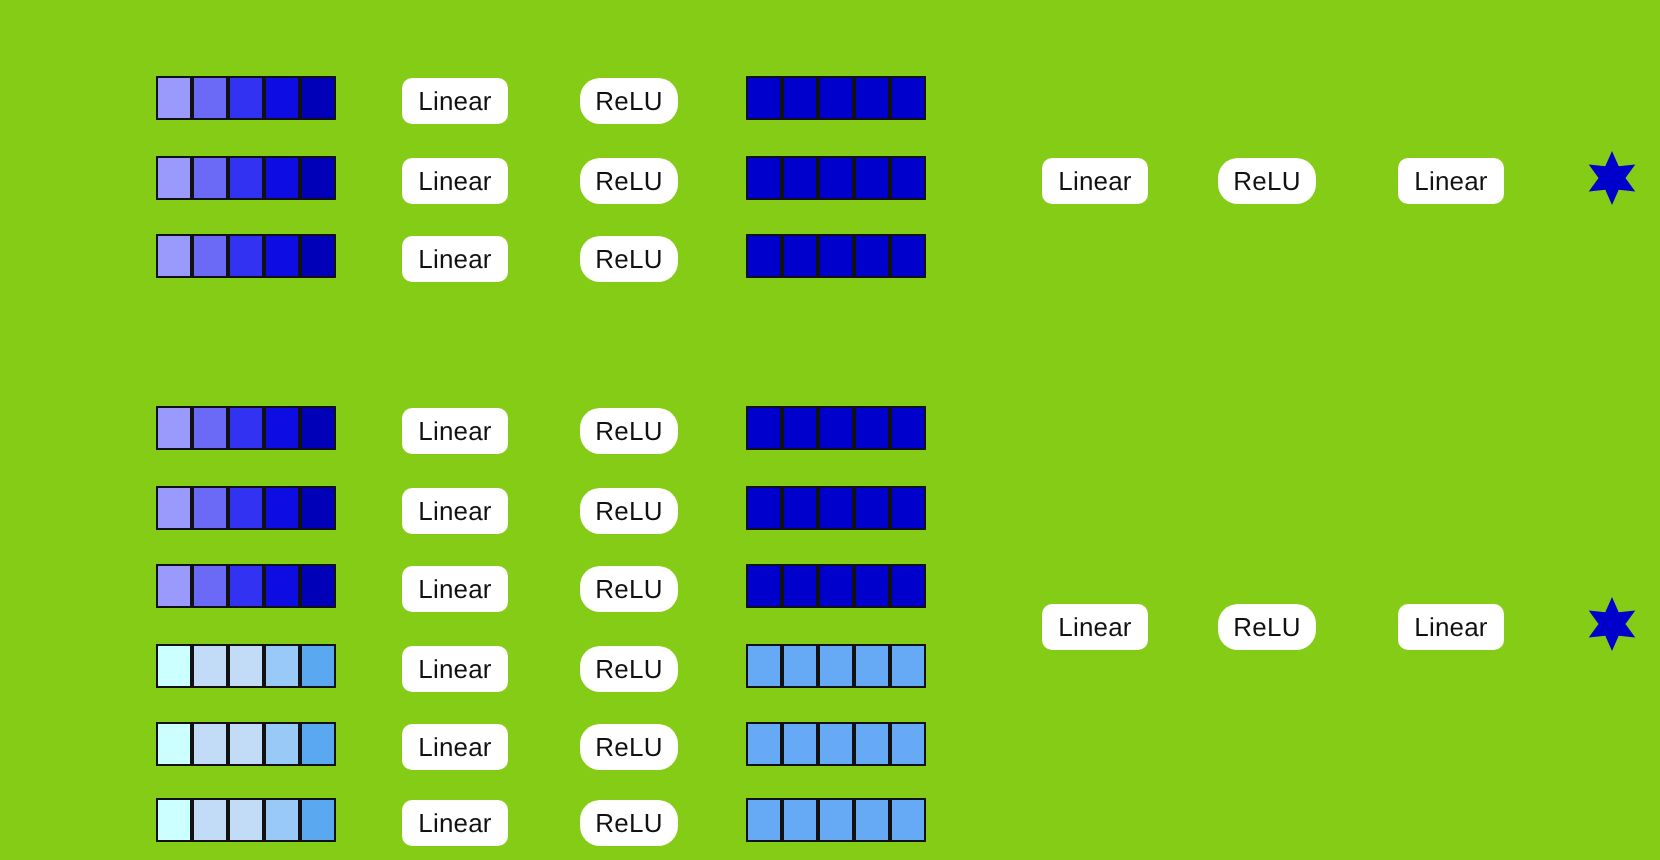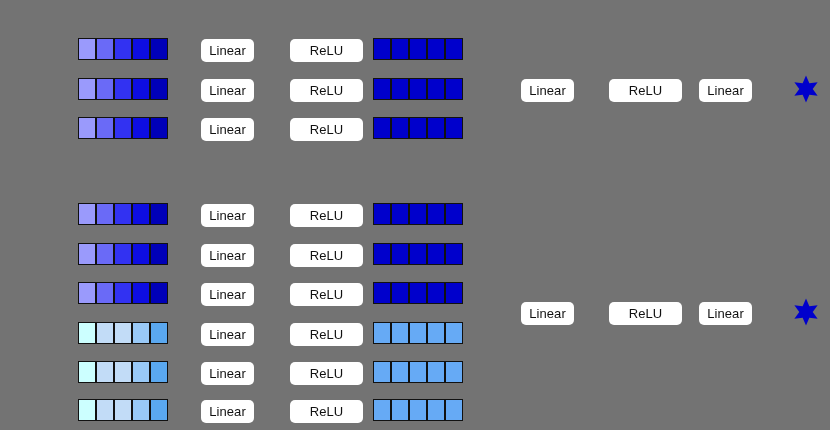--- a/index.html
+++ b/index.html
@@ -42,33 +42,33 @@
     line-height: 1;
     height: 23px;
     display: flex;
     align-items: center;
     justify-content: center;
     letter-spacing: 0.1px;
     white-space: nowrap;
     font-family: "Liberation Sans", sans-serif;
   }
   .op-linear { width: 53px; }
-  .op-relu   { width: 73px; }
+  .op-relu   { width: 49px; border-radius: 10px; }
   
   .star-node {
     position: absolute;
     width: 28px;
     height: 28px;
   }
   .star-node svg { display: block; width: 100%; height: 100%; }
 </style>
 </head>
 <body>
 
-<div id="canvas" style="background: #737373;">
+<div id="canvas" style="background: #84cc16;">
     <div class="vector-strip" style="left: 78px; top: 38px;">
       <span class="vector-cell" style="background: rgb(154, 154, 252);"></span>
       <span class="vector-cell" style="background: rgb(106, 106, 247);"></span>
       <span class="vector-cell" style="background: rgb(50, 50, 242);"></span>
       <span class="vector-cell" style="background: rgb(13, 13, 226);"></span>
       <span class="vector-cell" style="background: rgb(0, 0, 184);"></span>
     </div>
     <div class="op-block op-linear" style="left: 201px; top: 39px; background: rgb(255, 255, 255); color: rgb(17, 17, 17);">Linear</div>
     <div class="op-block op-relu" style="left: 290px; top: 39px; background: rgb(255, 255, 255); color: rgb(17, 17, 17);">ReLU</div>
     <div class="vector-strip" style="left: 373px; top: 38px;">

